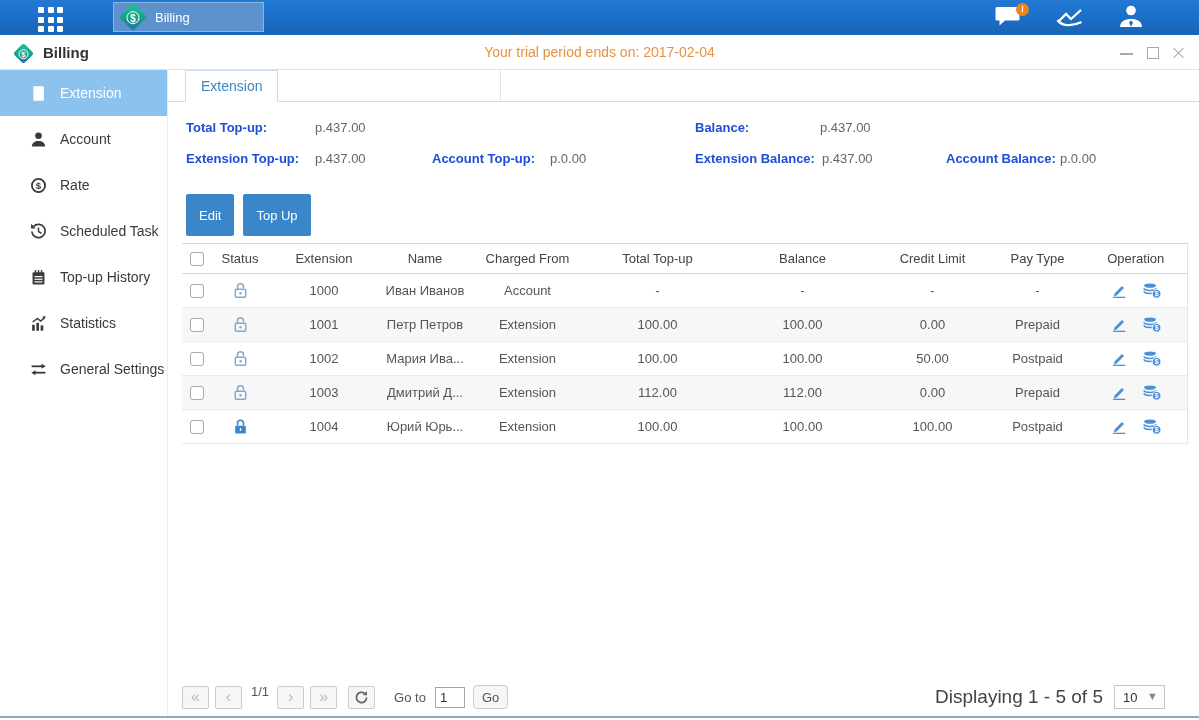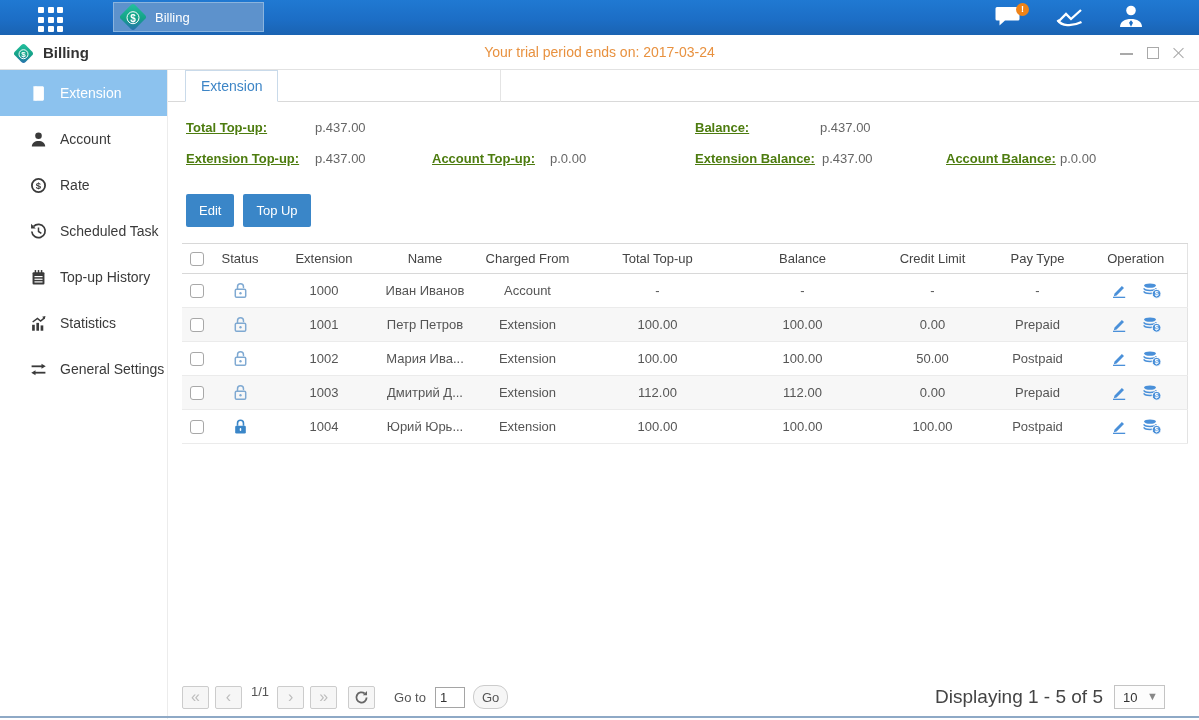--- a/index.html
+++ b/index.html
@@ -67,26 +67,26 @@
   .tabstrip { position:absolute; left:0; right:0; top:0; height:32px;
     border-bottom:1px solid #d9d9d9; }
   .tab-active { position:absolute; left:17px; top:0; height:32px; padding:0 15px;
     background:#fff; border:1px solid #c9daea; border-bottom:1px solid #fff;
     color:#3d85c6; font-size:14px; display:flex; align-items:center; cursor:pointer; }
   .tab-sep { position:absolute; left:332px; top:0; height:32px;
     border-left:1px solid #e4e4e4; }
 
   
   .sum-item { position:absolute; font-size:13px; white-space:nowrap; }
-  .sum-label { font-weight:bold; color:#4d7c0f;text-decoration:underline; }
+  .sum-label { font-weight:bold; color:#1d4ed8; }
   .sum-value { color:#666; }
 
   
   .btn-row { position:absolute; left:18px; top:124px; display:flex; gap:9px; }
-  .btn { background:#3a86c8; color:#fff; border:none; border-radius:2px; height:33px;
+  .btn { background:#3a86c8; color:#fff; border:none; border-radius:2px; height:42px;
     font-size:13px; padding:0 13px; cursor:pointer; font-family:inherit; }
 
   
   .ext-table { position:absolute; left:14px; top:173px; width:1005px;
     border-collapse:collapse; table-layout:fixed; font-size:13px; color:#555;
     border-right:1px solid #e3e3e3; }
   .ext-table thead th { height:30px; font-weight:normal; color:#444;
     border-top:1px solid #d8d8d8; border-bottom:1px solid #d8d8d8; text-align:center; }
   .ext-table tbody td { height:34px; border-bottom:1px solid #ebebeb;
     text-align:center; overflow:hidden; white-space:nowrap; }
@@ -101,21 +101,21 @@
   .pagination { position:absolute; left:14px; right:34px; top:613px; height:28px;
     display:flex; align-items:center; font-size:13px; color:#555; }
   .pg-btn { width:27px; height:23px; border:1px solid #ccc; border-radius:2px;
     background:#f6f6f6; color:#bdbdbd; font-size:16px; display:flex; align-items:center;
     justify-content:center; margin-right:6px; cursor:pointer; line-height:1; }
   .pg-info { margin:0 8px 12px 3px; color:#555; }
   .pg-refresh { margin-left:5px; }
   .goto-label { margin:0 9px 0 13px; }
   .goto-input { width:30px; height:21px; border:1px solid #a5a5a5; font-size:13px;
     padding:0 4px; color:#333; font-family:inherit; }
-  .go-btn { height:24px; border:1px solid #ccc; background:#f6f6f6; border-radius:11px;
+  .go-btn { height:24px; border:1px solid #ccc; background:#f6f6f6; border-radius:4px;
     font-size:13px; color:#555; padding:0 8px; margin-left:8px; cursor:pointer;
     font-family:inherit; }
   .pg-right { margin-left:auto; display:flex; align-items:center; }
   .displaying { color:#444; font-size:19px; }
   .page-size { width:51px; height:24px; border:1px solid #c4c4c4; background:#fdfdfd;
     display:flex; align-items:center; font-size:13px; color:#333; padding-left:8px;
     position:relative; margin-left:11px; cursor:pointer; }
   .page-size .caret { position:absolute; right:6px; top:4px; color:#888; font-size:11px; }
 
   .bottom-edge { position:absolute; left:0; top:716px; width:1199px; height:2px;
@@ -163,21 +163,21 @@
   </div>
 </div>
 
 <div class="titlebar">
   <span class="diamond-wrap">
     <span class="diamond small">
         <span>$</span>
       </span>
   </span>
   <span class="win-title">Billing</span>
-  <span class="trial-msg">Your trial period ends on: 2017-03-24</span>
+  <span class="trial-msg">Your trial period ends on: 2017-02-04</span>
   <span class="win-controls">
     <span class="wc wc-min"></span>
     <span class="wc wc-max"></span>
     <span class="wc wc-close"></span>
   </span>
 </div>
 
 <div class="app-row">
   <div class="sidebar">
       <div class="side-item active">

